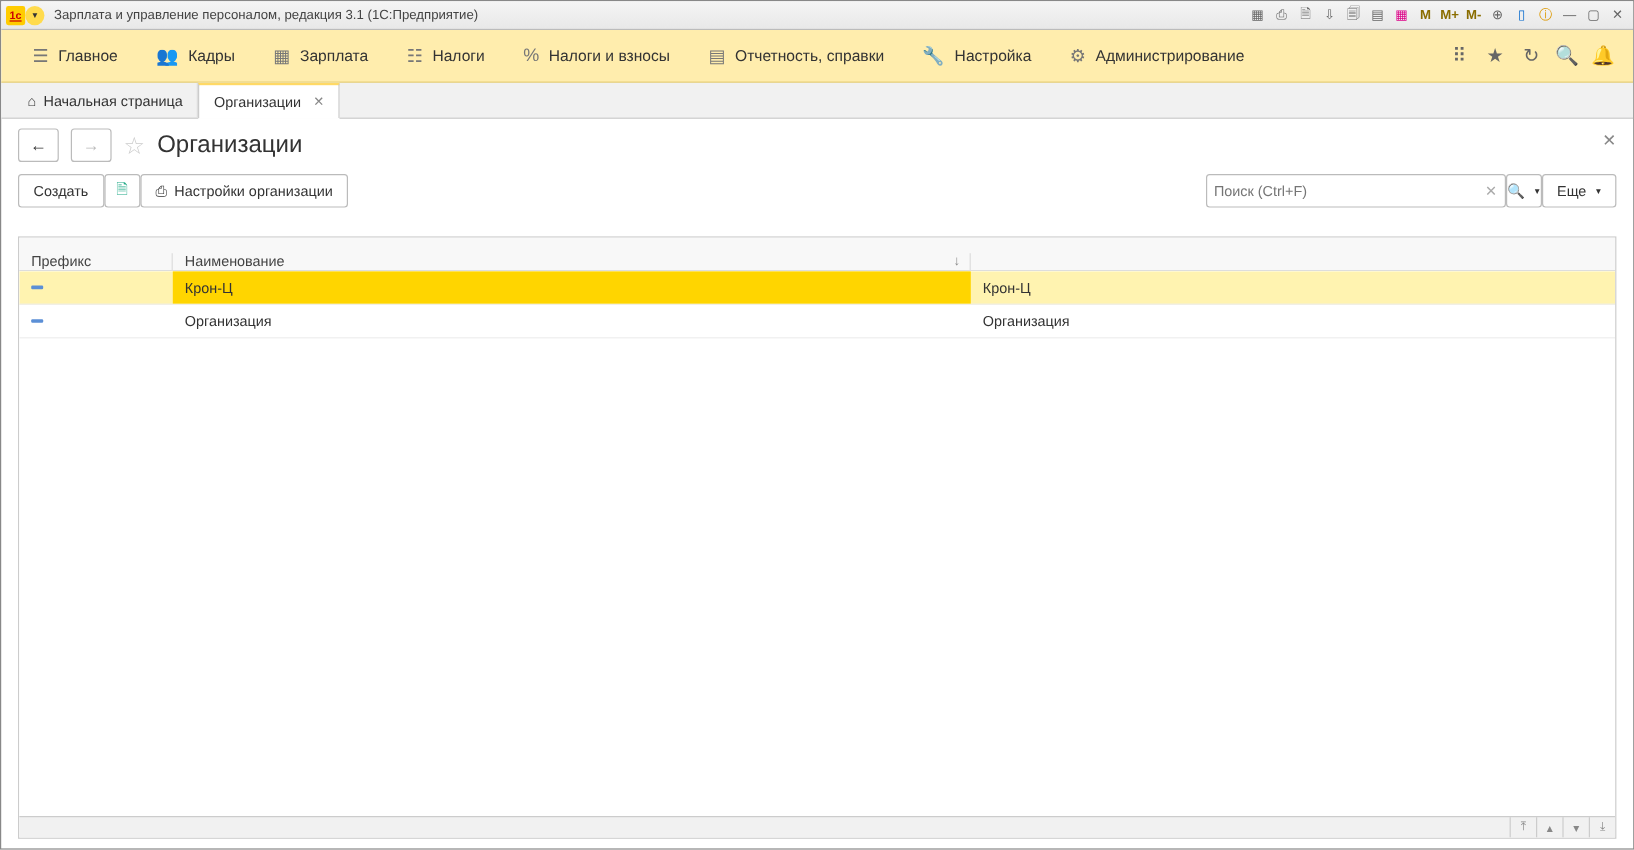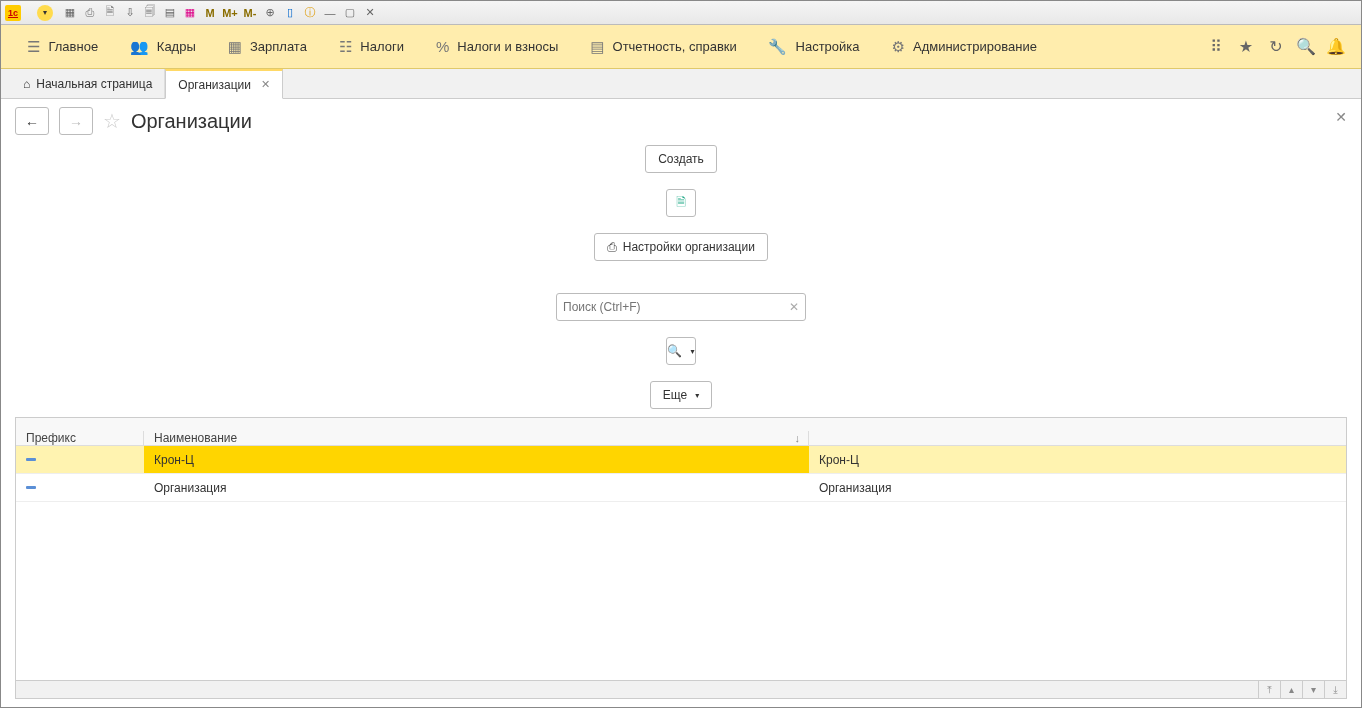--- a/index.html
+++ b/index.html
@@ -1,18 +1,18 @@
 <!DOCTYPE html>
 <html><head>
 <meta charset="utf-8">
 <style>
 * { box-sizing: border-box; margin: 0; padding: 0; font-family: Arial, sans-serif; }
 body { background: #fff; font-size: 12px; color: #333; overflow: hidden; width: 1362px; height: 708px; border: 1px solid #888; }
 .titlebar { height: 24px; background: linear-gradient(#f5f5f5,#e8e8e8); border-bottom: 1px solid #bbb; display: flex; align-items: center; padding: 0 4px; }
-.titlebar .logo { width:16px; height:16px; background: #ffcc00; border-radius:2px; font-size:9px; font-weight:bold; color:#c00; display:flex; align-items:center; justify-content:center; margin-right:16px;text-decoration:underline;}
+.titlebar .logo { width:16px; height:16px; background: #ffcc00; border-radius:2px; font-size:9px; font-weight:bold; color:#c00; display:flex; align-items:center; justify-content:center; margin-right:0;text-decoration:underline;}
 .titlebar .dd { width:16px; height:16px; background:#ffdb4d; border-radius:50%; margin-right:8px; display:flex; align-items:center; justify-content:center; font-size:8px;}
 .titlebar .title { flex:1; font-size:11px; color:#444;}
 .titlebar .sysicons { display:flex; gap:2px; align-items:center;}
 .titlebar .sysicons span { width:18px; height:16px; display:flex; align-items:center; justify-content:center; color:#666; font-size:11px; cursor:pointer;}
 .titlebar .sysicons .m { font-weight:bold; color:#8a6d00; font-size:11px;}
 .mainmenu { height: 44px; background: #ffedad; border-bottom: 1px solid #e0c96b; display:flex; align-items:center; padding:0 10px; }
 .mainmenu .mitem { display:flex; align-items:center; gap:8px; padding:0 16px; height:100%; cursor:pointer; color:#333; font-size:13px;}
 .mainmenu .mitem .mi-icon { color:#777; font-size:15px;}
 .mainmenu .spacer { flex:1;}
 .mainmenu .ricon { width:30px; height:30px; display:flex; align-items:center; justify-content:center; color:#666; cursor:pointer; font-size:16px;}
@@ -20,21 +20,21 @@
 .tabbar .tab { display:flex; align-items:center; gap:6px; padding:0 12px; font-size:12px; color:#333; cursor:pointer; border-right:1px solid #ddd;}
 .tabbar .tab.active { background:#fff; border:1px solid #ccc; border-bottom:1px solid #fff; margin-bottom:-1px; border-top:2px solid #ffd966;}
 .tabbar .tab .close { font-size:11px; color:#888; margin-left:4px;}
 .content { padding: 8px 14px; height: calc(100% - 24px - 44px - 30px); display:flex; flex-direction:column; position:relative;}
 .pagehead { display:flex; align-items:center; gap:10px; margin-bottom:10px;}
 .navbtn { width:34px; height:28px; border:1px solid #bbb; border-radius:3px; background:#fff; display:flex; align-items:center; justify-content:center; cursor:pointer; font-size:14px;}
 .navbtn.disabled { color:#bbb;}
 .star { font-size:20px; color:#ccc; cursor:pointer;}
 .pagetitle { font-size:20px; color:#333;}
 .closex { position:absolute; right:14px; top:10px; font-size:14px; color:#888; cursor:pointer;}
-.toolbar { display:flex; align-items:center; gap:16px; margin-bottom:8px;flex-direction:column;}
+.toolbar { display:flex; align-items:center; gap:0; margin-bottom:24px;}
 .btn { height:28px; border:1px solid #bbb; border-radius:3px; background:#fff; padding:0 12px; display:flex; align-items:center; gap:6px; cursor:pointer; font-size:12px;}
 .btn.icon-only { padding:0; width:30px; justify-content:center;}
 .toolbar .tspacer { flex:1;}
 .searchbox { width:250px; height:28px; border:1px solid #bbb; border-radius:3px; display:flex; align-items:center; padding:0 6px;}
 .searchbox input { flex:1; border:none; outline:none; font-size:12px; background:transparent;}
 .searchbox .clr { color:#aaa; cursor:pointer; font-size:12px;}
 .table { border:1px solid #ccc; flex:1; display:flex; flex-direction:column; overflow:hidden;}
 .thead { display:flex; background:#f8f8f8; border-bottom:1px solid #ddd; height:28px;align-items:flex-end;}
 .th { padding:0 10px; display:flex; align-items:center; border-right:1px solid #ddd; font-size:12px; color:#444; position:relative;}
 .th.sort::after { content:"↓"; position:absolute; right:8px; color:#888; font-size:11px;}
@@ -50,20 +50,21 @@
 .prefix-dash { width:10px; height:3px; background:#5b8fd6; border-radius:1px;}
 .tablefoot { height:18px; background:#f1f1f1; border-top:1px solid #ccc; display:flex; justify-content:flex-end; align-items:center; gap:0;}
 .tablefoot span { width:22px; height:100%; border-left:1px solid #ccc; display:flex; align-items:center; justify-content:center; color:#888; font-size:10px; cursor:pointer;}
 </style>
 </head>
 <body>
 
 <div class="titlebar">
   <div class="logo">1c</div>
   <div class="dd">▾</div>
+  <div class="title">Зарплата и управление персоналом, редакция 3.1  (1С:Предприятие)</div>
   <div class="sysicons">
     <span>▦</span>
     <span>⎙</span>
     <span>🗎</span>
     <span>⇩</span>
     <span>🗐</span>
     <span>▤</span>
     <span style="color:#d08;">▦</span>
     <span class="m">M</span>
     <span class="m">M+</span>

